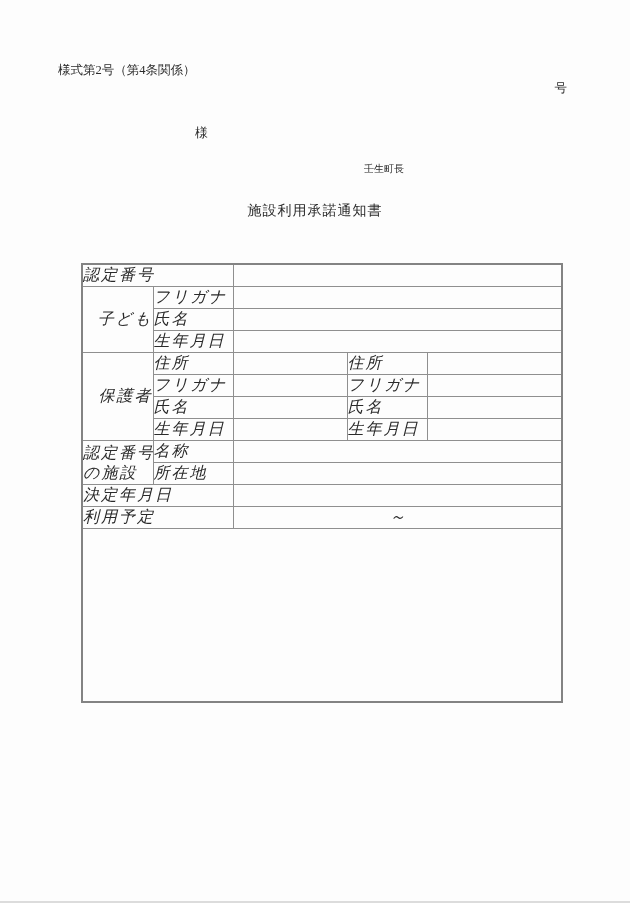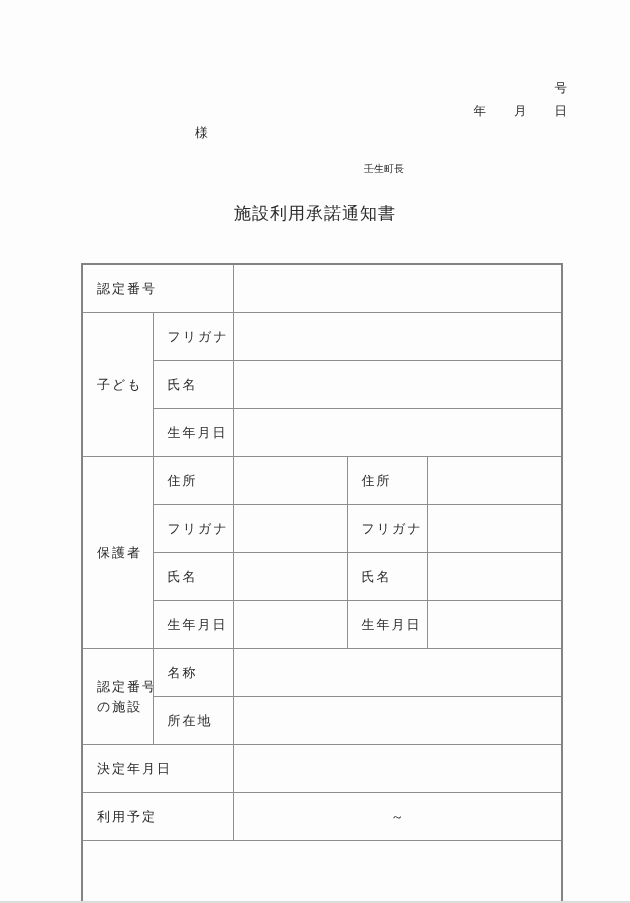--- a/index.html
+++ b/index.html
@@ -55,68 +55,67 @@
   .sender {
     left: 364px;
     top: 162px;
     font-size: 10px;
   }
   .doc-title {
     left: 0;
     top: 202px;
     width: 100%;
     text-align: center;
-    font-size: 17px;
+    font-size: 14px;
     letter-spacing: 1px;
   }
   .intro {
     left: 71px;
     top: 241px;
     font-size: 12px;
   }
 
   table.form-table {
     position: absolute;
     left: 81px;
     top: 263px;
     width: 480px;
     border-collapse: collapse;
     table-layout: fixed;
     border: 2px solid #838383;
   }
   table.form-table td {
     border: 1px solid #8f8f8f;
-    font-size: 13px;
+    font-size: 16px;
     height: 19px;
-    padding: 14px;
+    padding: 0;
     vertical-align: middle;
     overflow: hidden;
     white-space: nowrap;
+    font-style: italic;
   }
   td.lbl { letter-spacing: 2px; padding-left: 7px; }
   td.pad9 { padding-left: 9px; }
   td.ctr { text-align: right; padding-left: 0; }
   td.fac { padding-left: 11px; vertical-align: middle; }
   td.fac div { line-height: 20px; letter-spacing: 2px; }
   td.tilde { text-align: center; padding-left: 0; letter-spacing: 0; }
   tr.blank-row td { height: 172px; }
 </style>
 </head>
 <body>
 
 <div class="page">
 
+  <div class="abs form-number">様式第2号（第4条関係）</div>
 
   <div class="abs doc-number">
     <span>号</span>
   </div>
 
-  <div class="abs date-line">
-    <span>年</span><span class="sep">月</span><span class="sep">日</span>
-  </div>
 
   <div class="abs addressee">様</div>
 
   <div class="abs sender">壬生町長</div>
 
   <div class="abs doc-title">施設利用承諾通知書</div>
 
 
   <table class="form-table">
     <colgroup>

